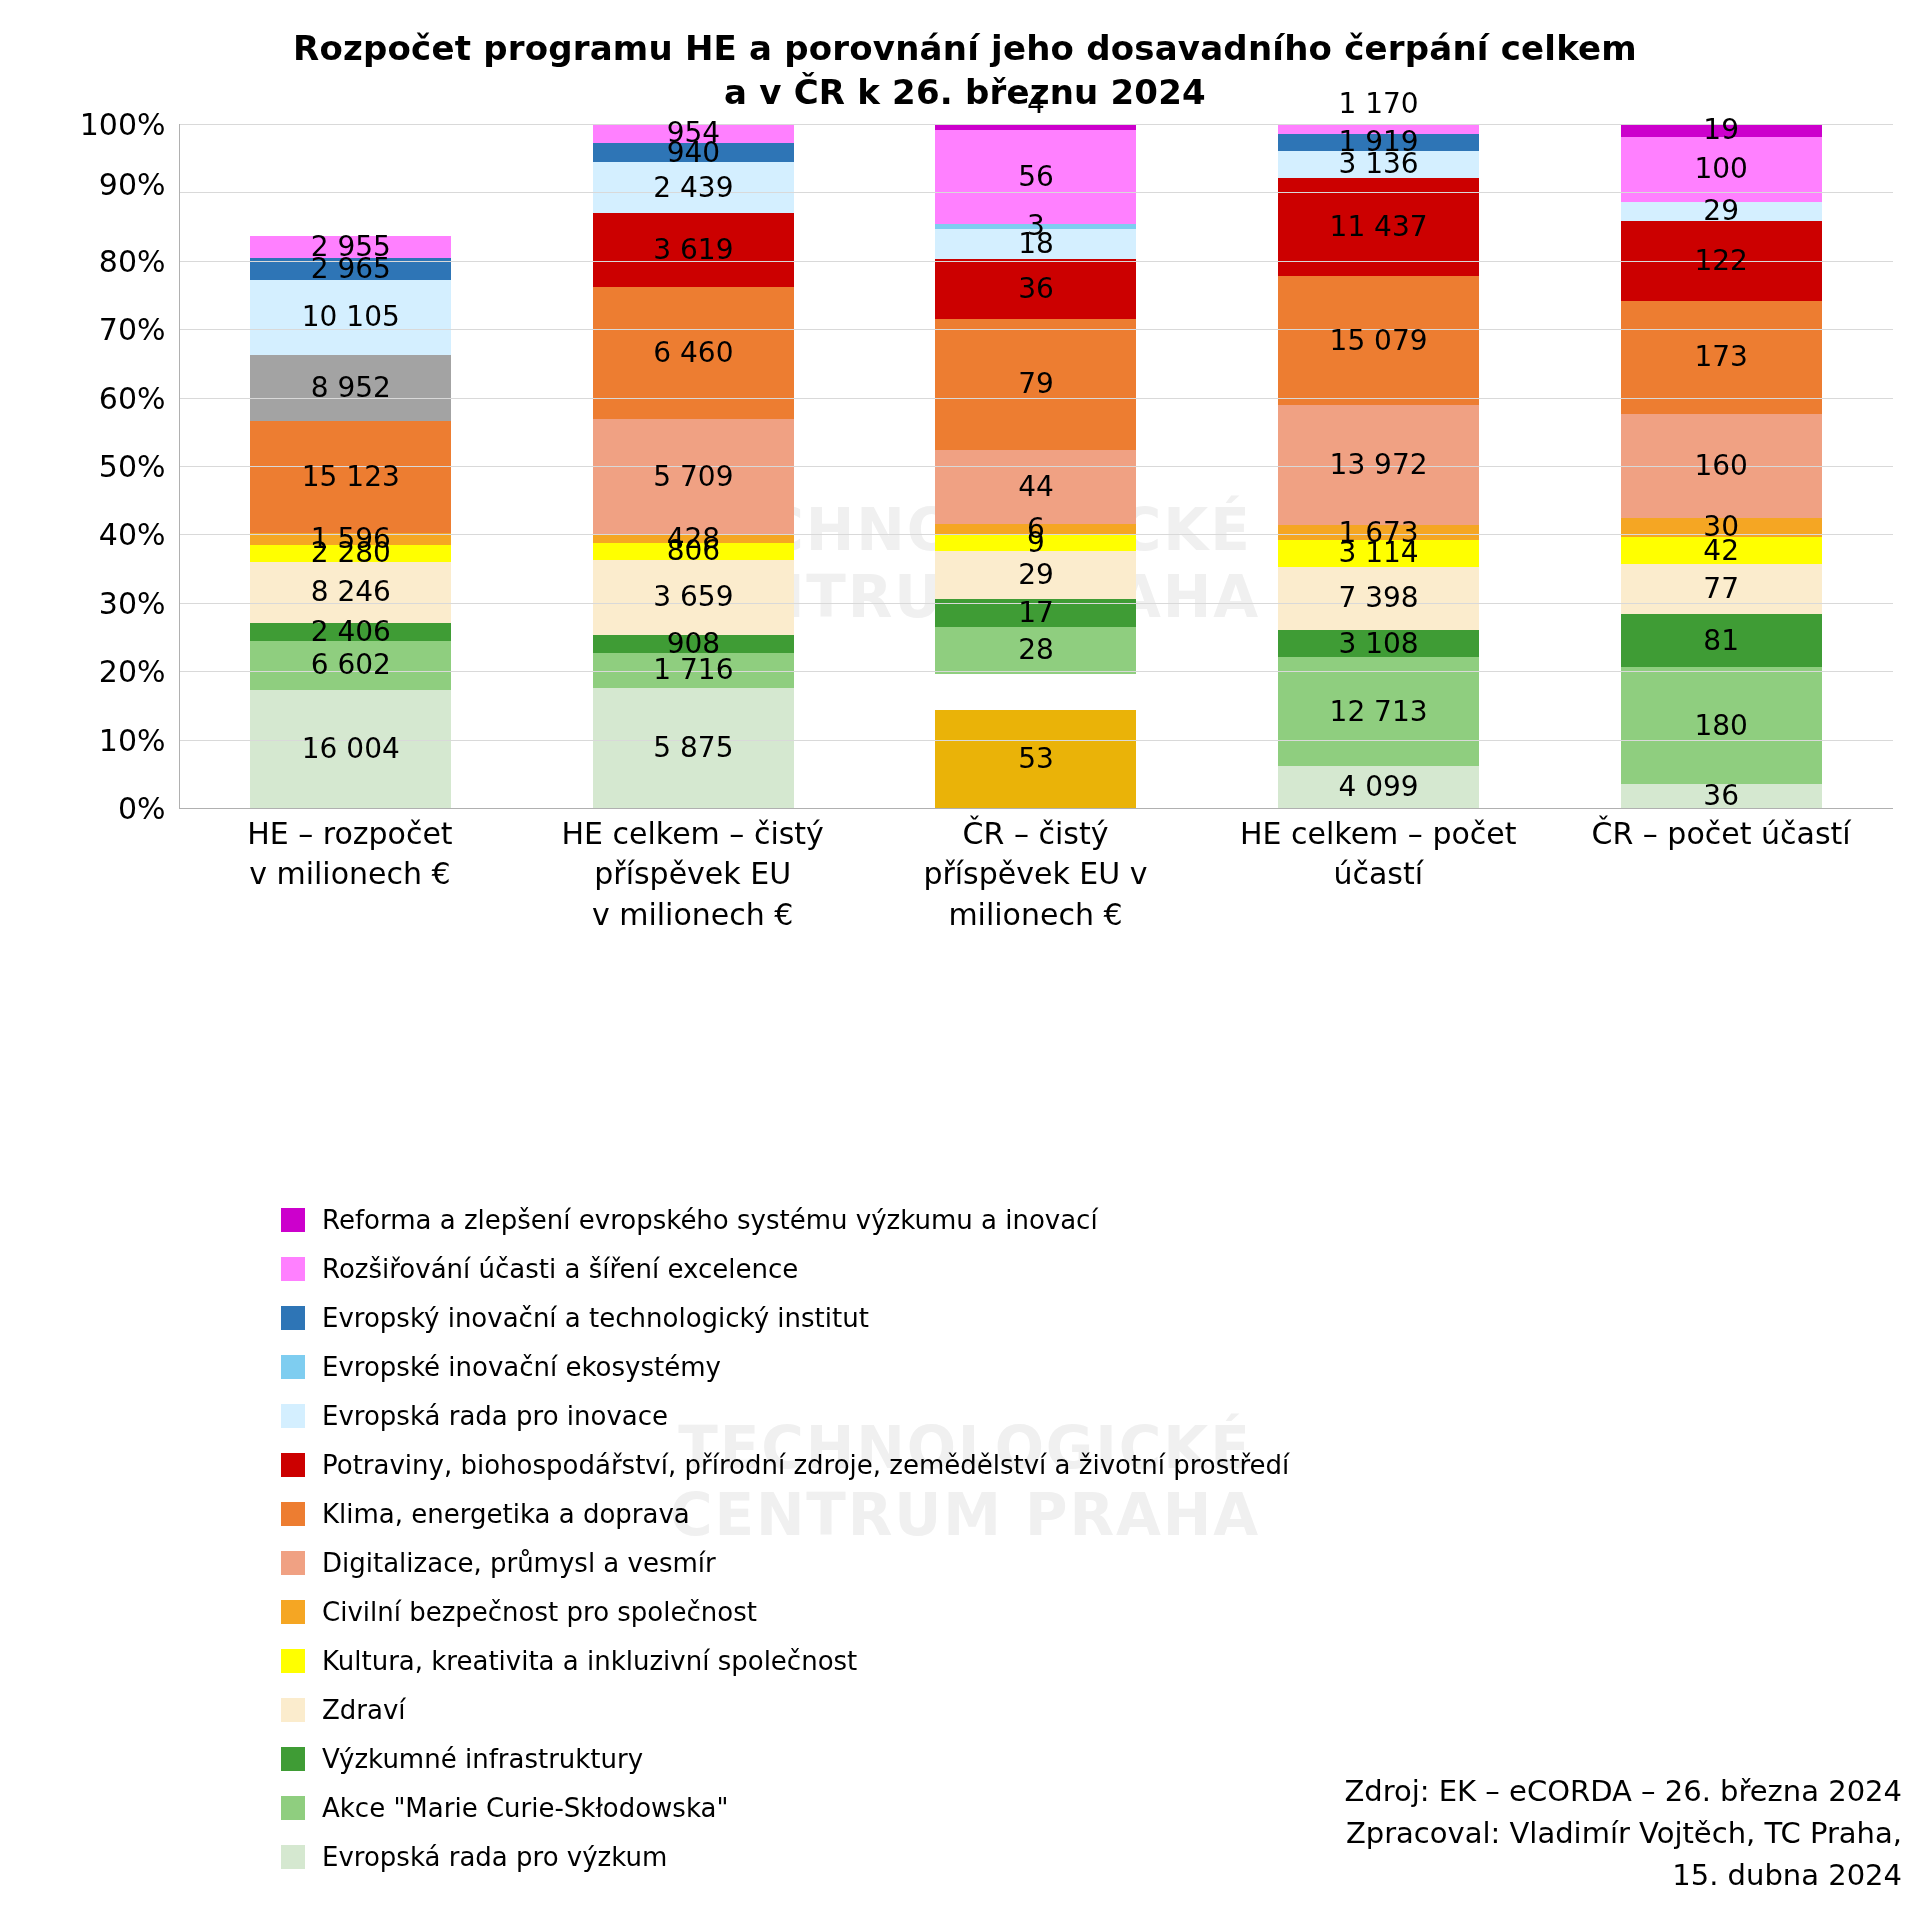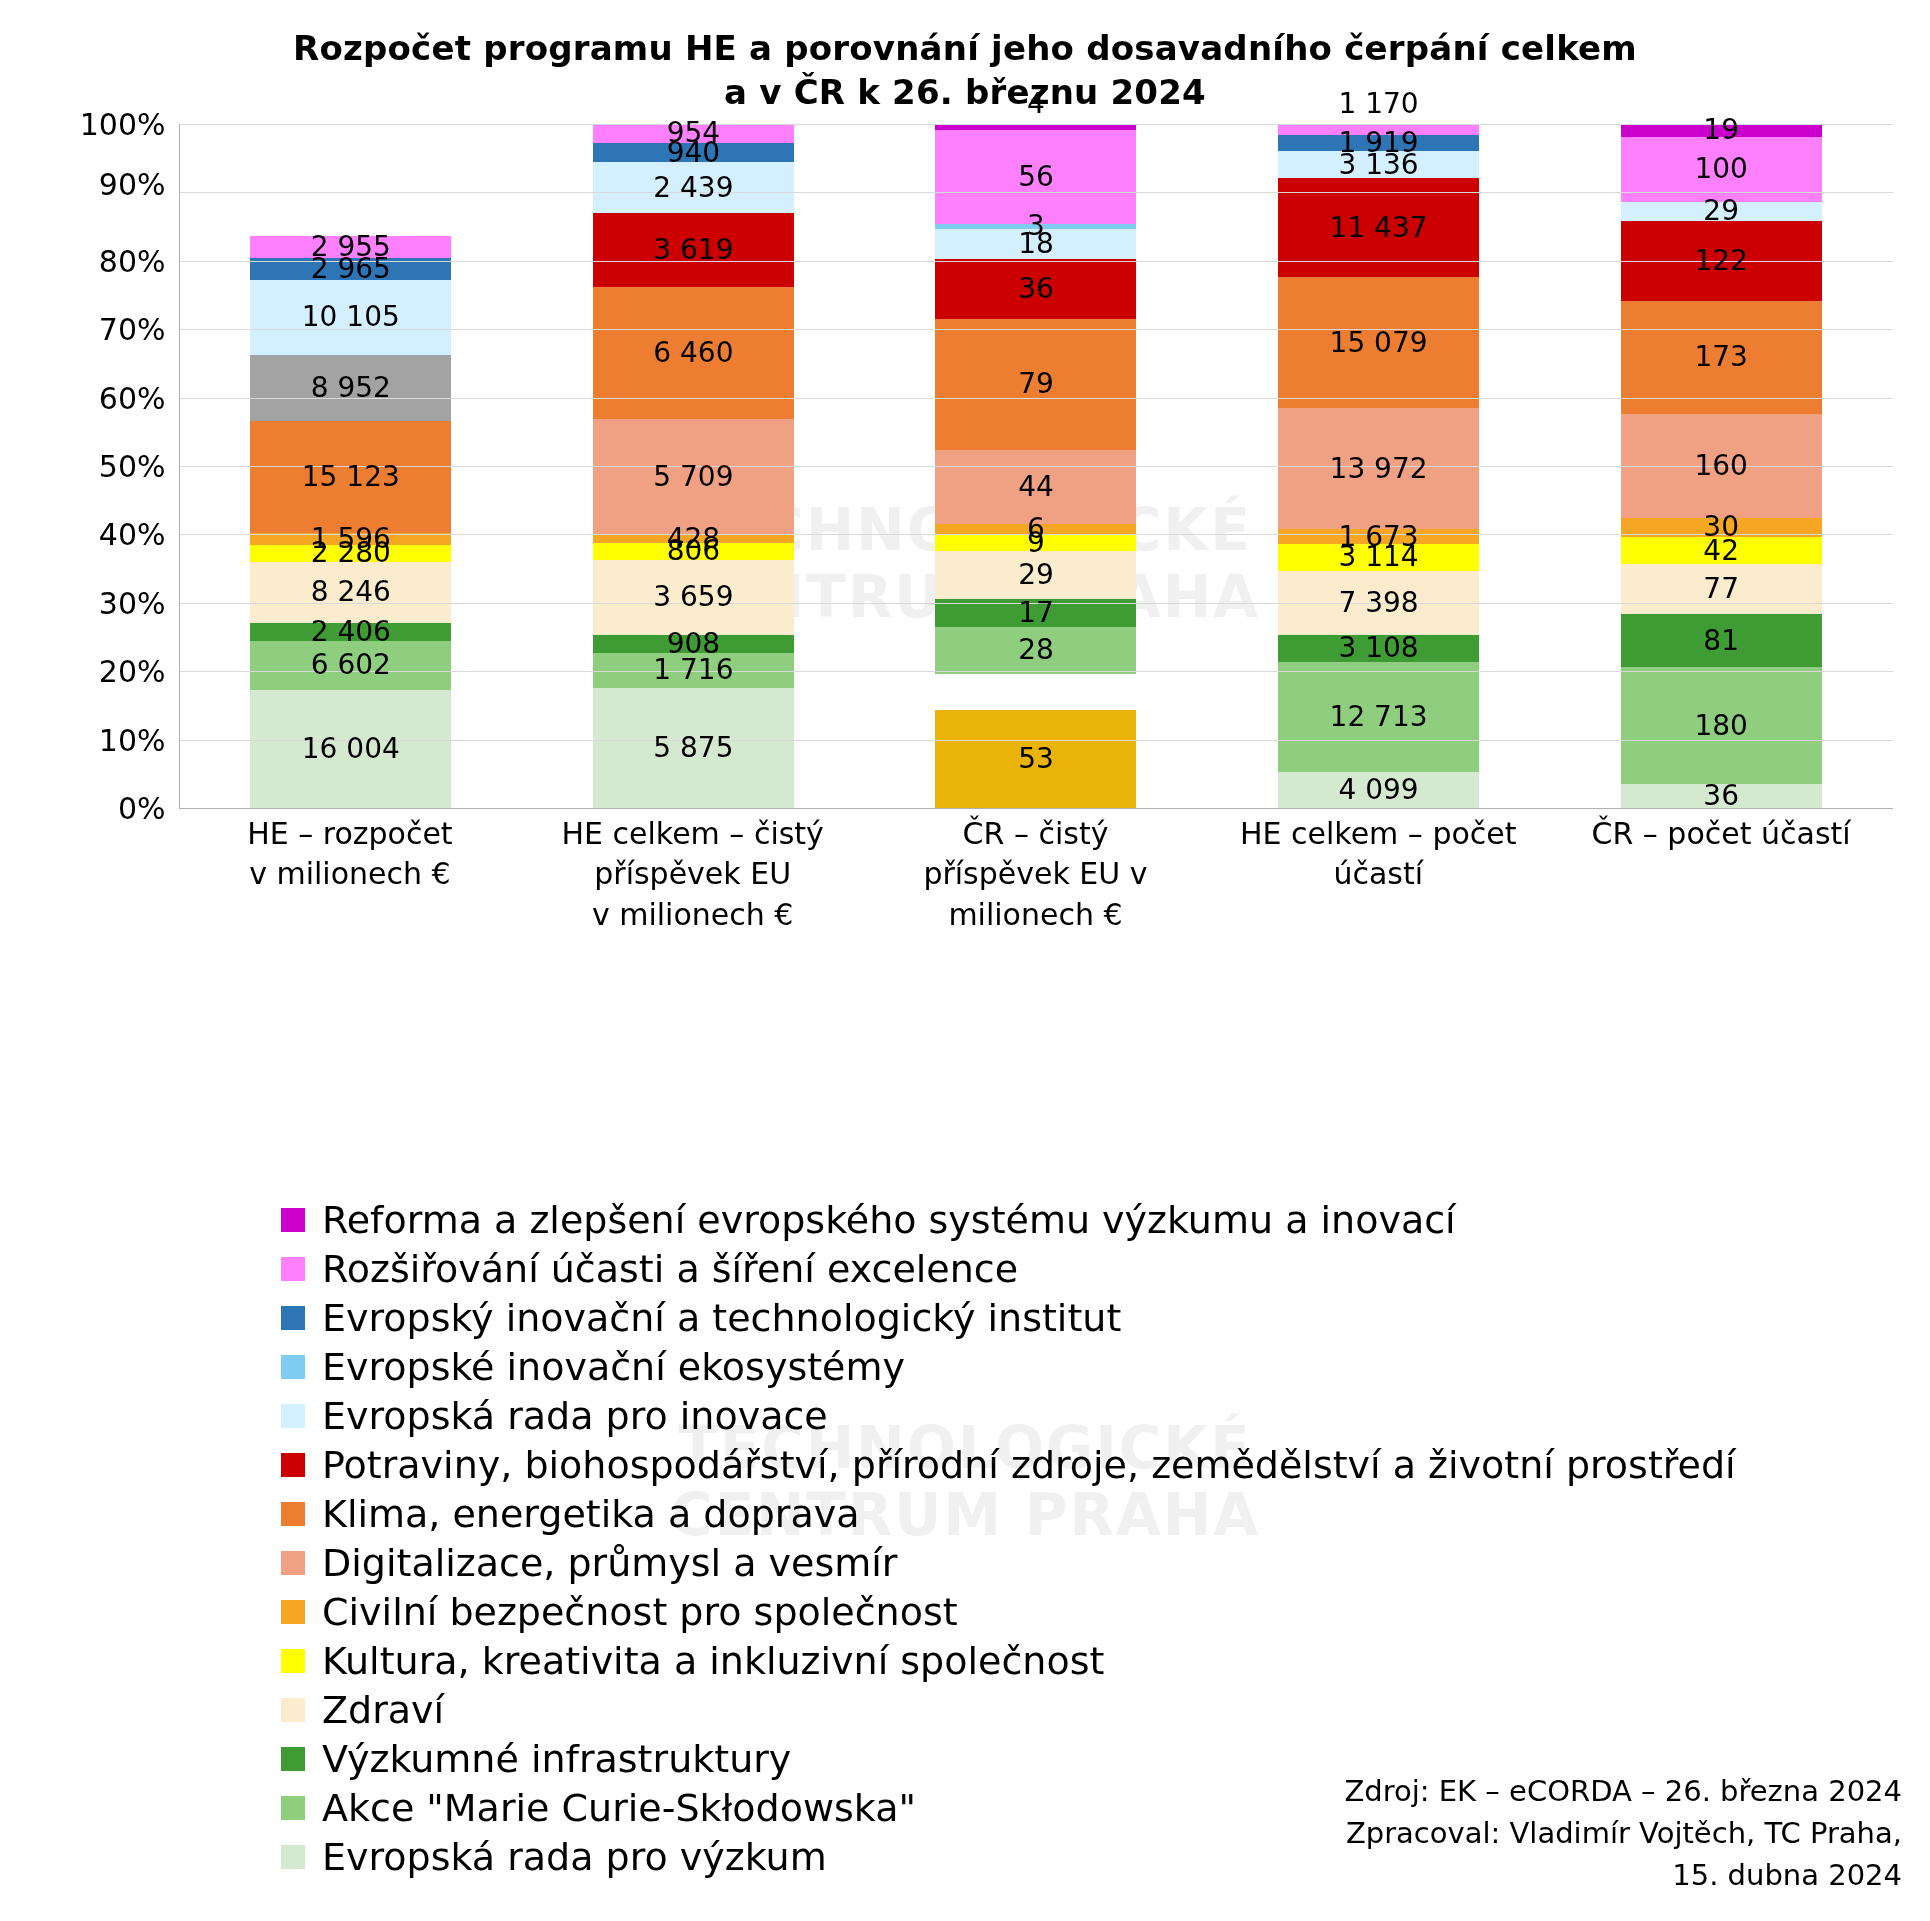--- a/index.html
+++ b/index.html
@@ -126,21 +126,21 @@
     display:flex;
     align-items:center;
     height:49px;
   }
   .swatch{
     width:24px;height:24px;
     margin-right:17px;
     flex:none;
   }
   .legend-label{
-    font-size:38px;
+    font-size:26px;
     white-space:nowrap;
   }
 
   .source{
     position:absolute;
     right:28px;
     bottom:26px;
     text-align:right;
     font-size:29px;
     line-height:1.45;
@@ -288,21 +288,21 @@
             <span>3</span>
           </div>
           <div class="seg" style="height: 100px; background: rgb(255, 128, 255);">
             <span>56</span>
           </div>
           <div class="seg" style="height: 7.2px; background: rgb(204, 0, 204);">
             <span class="out-above">4</span>
           </div>
         </div>
         <div class="bar-col">
-          <div class="seg" style="height: 36px; background: rgb(213, 232, 208); justify-content: center;">
+          <div class="seg" style="height: 42px; background: rgb(213, 232, 208); justify-content: center;">
             <span>4 099</span>
           </div>
           <div class="seg" style="height: 110px; background: rgb(143, 206, 127);">
             <span>12 713</span>
           </div>
           <div class="seg" style="height: 27px; background: rgb(63, 156, 53);">
             <span>3 108</span>
           </div>
           <div class="seg" style="height: 64px; background: rgb(251, 236, 205);">
             <span>7 398</span>

